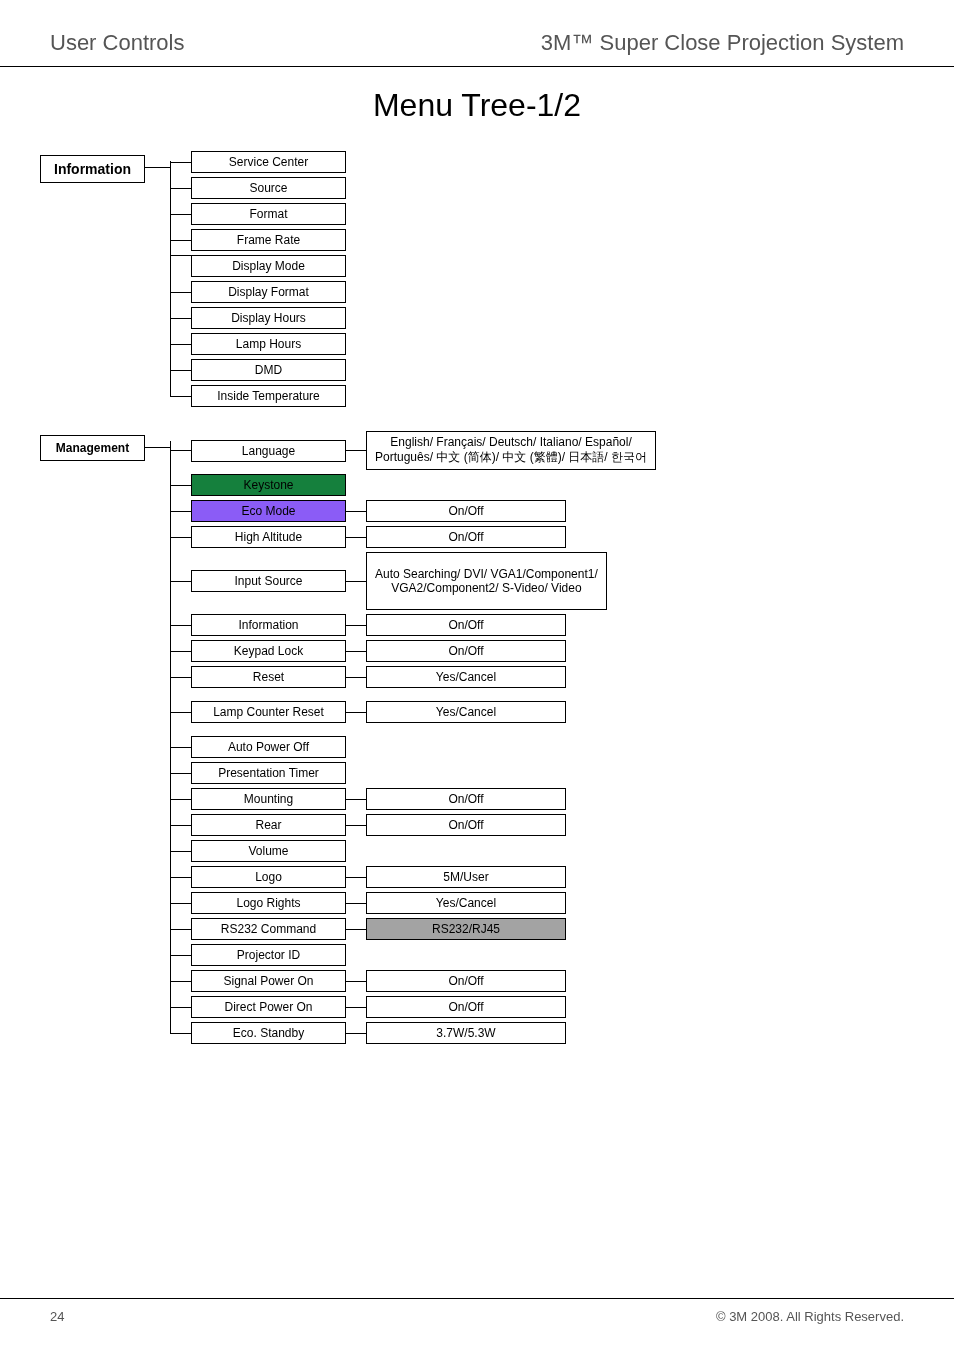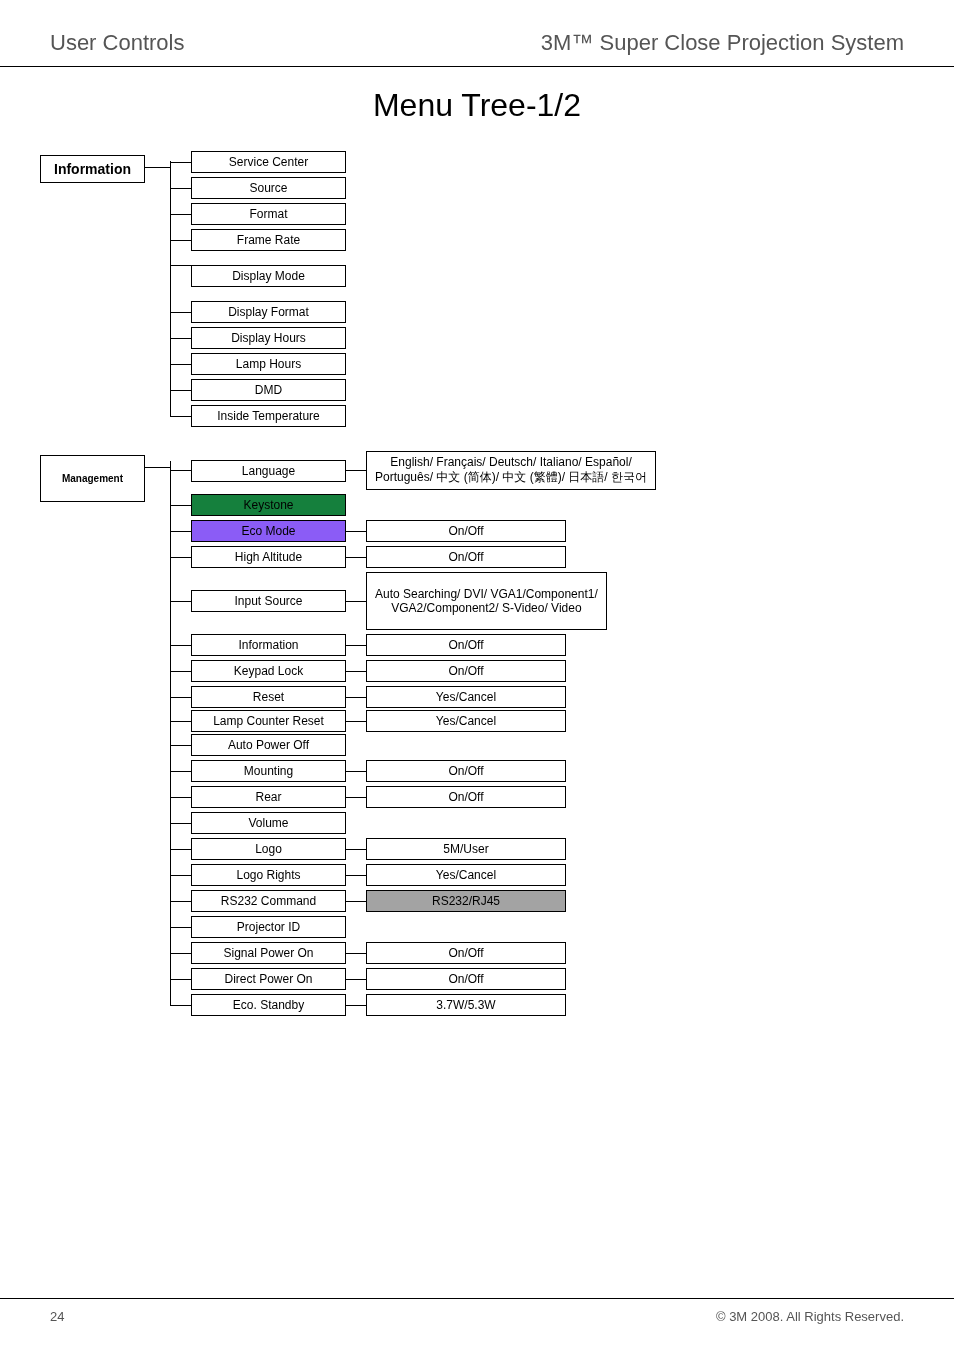--- a/index.html
+++ b/index.html
@@ -83,21 +83,21 @@
               <div style="border: 1px solid rgb(0, 0, 0); padding: 3px 8px; min-width: 155px; text-align: center; font-size: 12px; background: rgb(255, 255, 255);">Source</div>
             </div>
             <div style="display: flex; flex-direction: row; align-items: center; margin: 2px 0px;">
               <div style="width: 20px; height: 1px; background: rgb(0, 0, 0);"></div>
               <div style="border: 1px solid rgb(0, 0, 0); padding: 3px 8px; min-width: 155px; text-align: center; font-size: 12px; background: rgb(255, 255, 255);">Format</div>
             </div>
             <div style="display: flex; flex-direction: row; align-items: center; margin: 2px 0px;">
               <div style="width: 20px; height: 1px; background: rgb(0, 0, 0);"></div>
               <div style="border: 1px solid rgb(0, 0, 0); padding: 3px 8px; min-width: 155px; text-align: center; font-size: 12px; background: rgb(255, 255, 255);">Frame Rate</div>
             </div>
-            <div style="display: flex; flex-direction: row; margin: 12px 0px;">
+            <div style="display: flex; flex-direction: row; margin: 2px 0px;">
               <div style="width: 20px; height: 1px; background: rgb(0, 0, 0);"></div>
               <div style="border: 1px solid rgb(0, 0, 0); padding: 3px 8px; min-width: 155px; text-align: center; font-size: 12px; background: rgb(255, 255, 255);">Display Mode</div>
             </div>
             <div style="display: flex; flex-direction: row; align-items: center; margin: 2px 0px;">
               <div style="width: 20px; height: 1px; background: rgb(0, 0, 0);"></div>
               <div style="border: 1px solid rgb(0, 0, 0); padding: 3px 8px; min-width: 155px; text-align: center; font-size: 12px; background: rgb(255, 255, 255);">Display Format</div>
             </div>
             <div style="display: flex; flex-direction: row; align-items: center; margin: 2px 0px;">
               <div style="width: 20px; height: 1px; background: rgb(0, 0, 0);"></div>
               <div style="border: 1px solid rgb(0, 0, 0); padding: 3px 8px; min-width: 155px; text-align: center; font-size: 12px; background: rgb(255, 255, 255);">Display Hours</div>
@@ -111,21 +111,21 @@
               <div style="border: 1px solid rgb(0, 0, 0); padding: 3px 8px; min-width: 155px; text-align: center; font-size: 12px; background: rgb(255, 255, 255);">DMD</div>
             </div>
             <div style="display: flex; flex-direction: row; align-items: center; margin: 2px 0px;">
               <div style="width: 20px; height: 1px; background: rgb(0, 0, 0);"></div>
               <div style="border: 1px solid rgb(0, 0, 0); padding: 3px 8px; min-width: 155px; text-align: center; font-size: 12px; background: rgb(255, 255, 255);">Inside Temperature</div>
             </div>
           </div>
         </div>
       </div>
       <div style="display: flex; flex-direction: row; align-items: flex-start; margin-bottom: 20px;">
-        <div style="border: 1px solid rgb(0, 0, 0); padding: 17px 12px; font-size: 10px; font-weight: bold; white-space: nowrap; min-width: 105px; text-align: center; background: rgb(255, 255, 255); margin-top: 6px;">Management</div>
+        <div style="border: 1px solid rgb(0, 0, 0); padding: 5px 12px; font-size: 12px; font-weight: bold; white-space: nowrap; min-width: 105px; text-align: center; background: rgb(255, 255, 255); margin-top: 6px;">Management</div>
         <div style="width: 25px; height: 1px; background: rgb(0, 0, 0); align-self: flex-start; margin-top: 18px;"></div>
         <div style="display: flex; flex-direction: row; align-items: stretch;">
           <div style="width: 1px; background: rgb(0, 0, 0); margin-top: 12px; margin-bottom: 12px;"></div>
           <div style="display: flex; flex-direction: column;">
             <div style="display: flex; flex-direction: row; align-items: center; margin: 2px 0px;">
               <div style="width: 20px; height: 1px; background: rgb(0, 0, 0);"></div>
               <div style="border: 1px solid rgb(0, 0, 0); padding: 3px 8px; min-width: 155px; text-align: center; font-size: 12px; background: rgb(255, 255, 255);">Language</div>
               <div style="width: 20px; height: 1px; background: rgb(0, 0, 0);"></div>
               <div style="border: 1px solid rgb(0, 0, 0); padding: 3px 8px; min-width: 200px; text-align: center; font-size: 12px; background: rgb(255, 255, 255); white-space: pre-line;">English/ Français/ Deutsch/ Italiano/ Español/
 Português/ 中文 (简体)/ 中文 (繁體)/ 日本語/ 한국어</div>
@@ -164,29 +164,33 @@
               <div style="border: 1px solid rgb(0, 0, 0); padding: 3px 8px; min-width: 155px; text-align: center; font-size: 12px; background: rgb(255, 255, 255);">Keypad Lock</div>
               <div style="width: 20px; height: 1px; background: rgb(0, 0, 0);"></div>
               <div style="border: 1px solid rgb(0, 0, 0); padding: 3px 8px; min-width: 200px; text-align: center; font-size: 12px; background: rgb(255, 255, 255); white-space: pre-line;">On/Off</div>
             </div>
             <div style="display: flex; flex-direction: row; align-items: center; margin: 2px 0px;">
               <div style="width: 20px; height: 1px; background: rgb(0, 0, 0);"></div>
               <div style="border: 1px solid rgb(0, 0, 0); padding: 3px 8px; min-width: 155px; text-align: center; font-size: 12px; background: rgb(255, 255, 255);">Reset</div>
               <div style="width: 20px; height: 1px; background: rgb(0, 0, 0);"></div>
               <div style="border: 1px solid rgb(0, 0, 0); padding: 3px 8px; min-width: 200px; text-align: center; font-size: 12px; background: rgb(255, 255, 255); white-space: pre-line;">Yes/Cancel</div>
             </div>
-            <div style="display: flex; flex-direction: row; align-items: center; margin: 0 0px;">
+            <div style="display: flex; flex-direction: row; align-items: center; margin: 11px 0px;">
               <div style="width: 20px; height: 1px; background: rgb(0, 0, 0);"></div>
               <div style="border: 1px solid rgb(0, 0, 0); padding: 3px 8px; min-width: 155px; text-align: center; font-size: 12px; background: rgb(255, 255, 255);">Lamp Counter Reset</div>
               <div style="width: 20px; height: 1px; background: rgb(0, 0, 0);"></div>
               <div style="border: 1px solid rgb(0, 0, 0); padding: 3px 8px; min-width: 200px; text-align: center; font-size: 12px; background: rgb(255, 255, 255); white-space: pre-line;">Yes/Cancel</div>
             </div>
             <div style="display: flex; flex-direction: row; align-items: center; margin: 2px 0px;">
               <div style="width: 20px; height: 1px; background: rgb(0, 0, 0);"></div>
               <div style="border: 1px solid rgb(0, 0, 0); padding: 3px 8px; min-width: 155px; text-align: center; font-size: 12px; background: rgb(255, 255, 255);">Auto Power Off</div>
+            </div>
+            <div style="display: flex; flex-direction: row; align-items: center; margin: 2px 0px;">
+              <div style="width: 20px; height: 1px; background: rgb(0, 0, 0);"></div>
+              <div style="border: 1px solid rgb(0, 0, 0); padding: 3px 8px; min-width: 155px; text-align: center; font-size: 12px; background: rgb(255, 255, 255);">Presentation Timer</div>
             </div>
             <div style="display: flex; flex-direction: row; align-items: center; margin: 2px 0px;">
               <div style="width: 20px; height: 1px; background: rgb(0, 0, 0);"></div>
               <div style="border: 1px solid rgb(0, 0, 0); padding: 3px 8px; min-width: 155px; text-align: center; font-size: 12px; background: rgb(255, 255, 255);">Mounting</div>
               <div style="width: 20px; height: 1px; background: rgb(0, 0, 0);"></div>
               <div style="border: 1px solid rgb(0, 0, 0); padding: 3px 8px; min-width: 200px; text-align: center; font-size: 12px; background: rgb(255, 255, 255); white-space: pre-line;">On/Off</div>
             </div>
             <div style="display: flex; flex-direction: row; align-items: center; margin: 2px 0px;">
               <div style="width: 20px; height: 1px; background: rgb(0, 0, 0);"></div>
               <div style="border: 1px solid rgb(0, 0, 0); padding: 3px 8px; min-width: 155px; text-align: center; font-size: 12px; background: rgb(255, 255, 255);">Rear</div>

